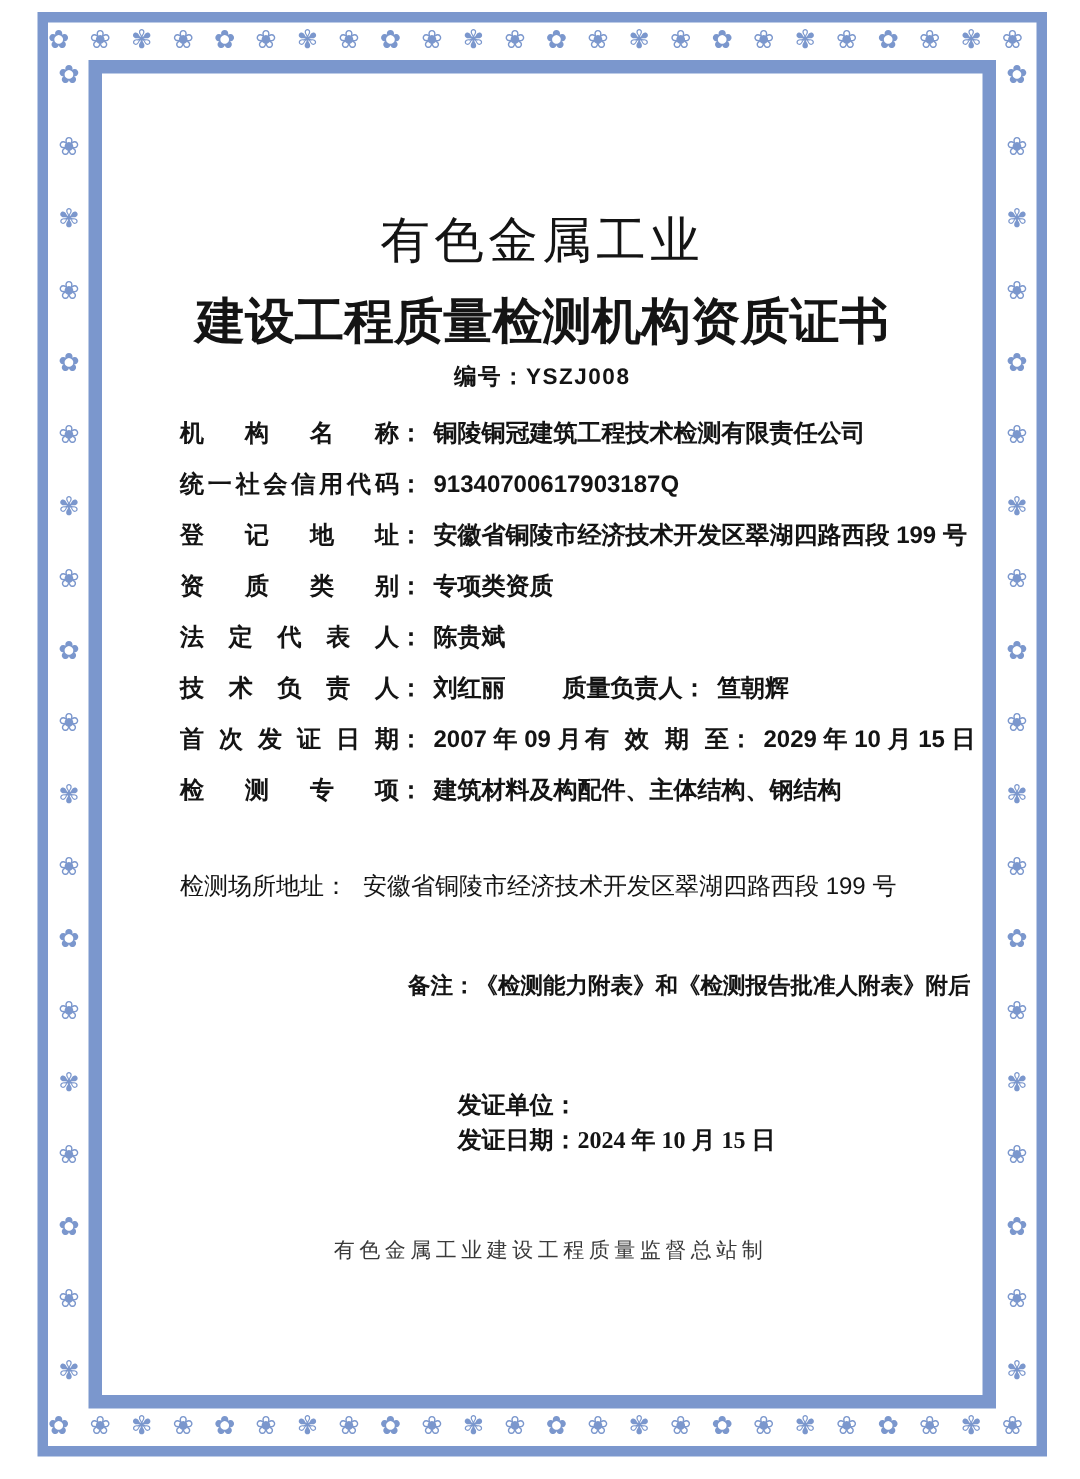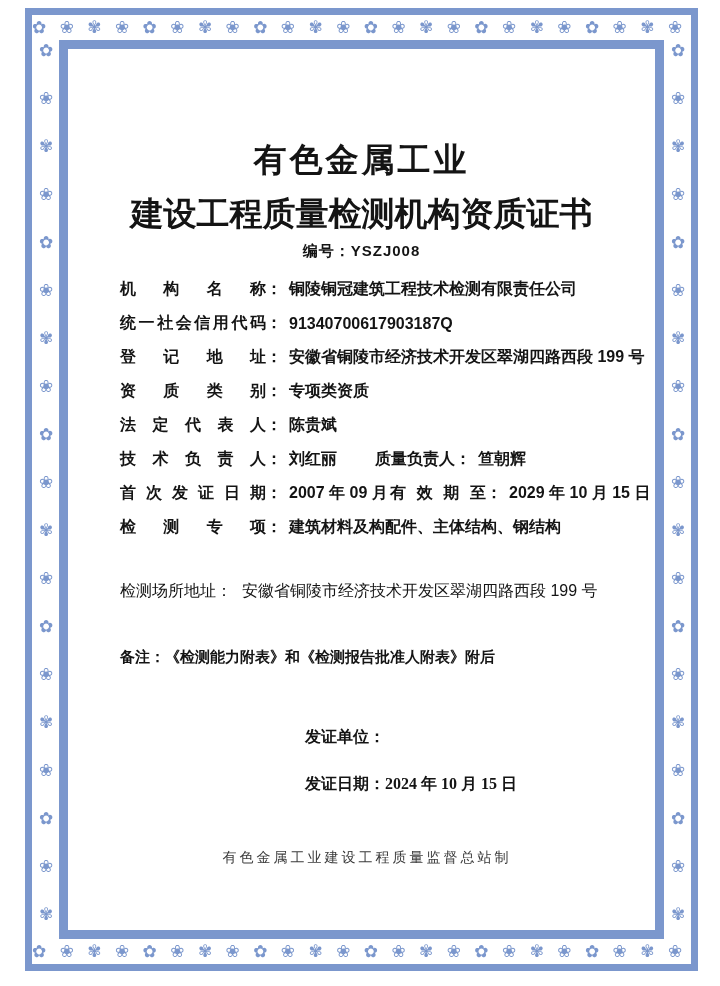--- a/index.html
+++ b/index.html
@@ -19,41 +19,41 @@
                  border: 9px solid var(--blue); }
   .orn { position: absolute; color: var(--blue); overflow: hidden; white-space: nowrap;
          font-family: "DejaVu Sans", sans-serif; user-select: none; }
   .orn-top    { top: 15px;    left: 32px; right: 29px; height: 25px; font-size: 17px; line-height: 25px; letter-spacing: 4px; text-align: center; }
   .orn-bottom { bottom: 22px; left: 32px; right: 29px; height: 25px; font-size: 17px; line-height: 25px; letter-spacing: 4px; text-align: center; }
   .orn-left   { left: 32px;  top: 40px; bottom: 47px; width: 27px; writing-mode: vertical-rl; text-orientation: upright; font-size: 17px; line-height: 27px; letter-spacing: 4px; text-align: center; }
   .orn-right  { right: 29px; top: 40px; bottom: 47px; width: 27px; writing-mode: vertical-rl; text-orientation: upright; font-size: 17px; line-height: 27px; letter-spacing: 4px; text-align: center; }
 
   
   .content { position: absolute; top: 49px; left: 68px; right: 65px; bottom: 56px; }
-  .title1 { margin-top: 92px; text-align: center; font-size: 33px; font-weight: 700; letter-spacing: 3px; line-height: 1.15; }
+  .title1 { margin-top: 92px; text-align: center; font-size: 33px; font-weight: 400; letter-spacing: 3px; line-height: 1.15; }
   .title2 { margin-top: 16px; text-align: center; font-size: 33px; font-weight: 900; letter-spacing: 0px; line-height: 1.15; }
   .number-row { margin-top: 9px; text-align: center; font-size: 15px; font-weight: 700; letter-spacing: 1px; }
 
   .fields { margin: 12px 8px 0 52px; font-size: 16px; font-weight: 700; }
   .row { position: relative; display: flex; align-items: center; height: 34px; white-space: nowrap; }
   .lbl { width: 146px; flex: 0 0 146px; }
   .spread { display: inline-flex; justify-content: space-between; }
   .colon { margin-right: 7px; }
   .val { white-space: nowrap; }
   .part2 { position: absolute; left: 255px; display: flex; align-items: center; white-space: nowrap; }
   .part2-wide { left: 270px; }
   .lbl2-spread { width: 96px; flex: 0 0 96px; }
 
   .site-row { margin: 36px 8px 17px 52px; font-size: 16px; font-weight: 400; white-space: nowrap; }
   .site-row .colon { margin-right: 10px; }
-  .remark-row { margin: 46px 8px 0 52px; font-size: 15px; font-weight: 700; white-space: nowrap; }
+  .remark-row { margin: 46px 8px 0 52px; font-size: 15px; font-weight: 700; white-space: nowrap; text-align: right; }
   .remark-row .colon { margin-right: 0; }
 
   .issue-block { margin: 60px 0 0 237px; font-size: 16px; font-weight: 700; }
-  .issue-date-row { margin-top: 26px; }
+  .issue-date-row { margin-top: 2px; }
   .serif-num { font-family: "Liberation Serif", "DejaVu Serif", serif; }
 
   .footer-line { margin-top: 54px; text-align: center; font-size: 14px; font-weight: 400;
                  font-family: "Liberation Serif", "DejaVu Serif", serif;
                  letter-spacing: 3px; color: #3a3a3a; padding-left: 11px; }
 </style>
 </head>
 <body>
 
 <div class="page">

